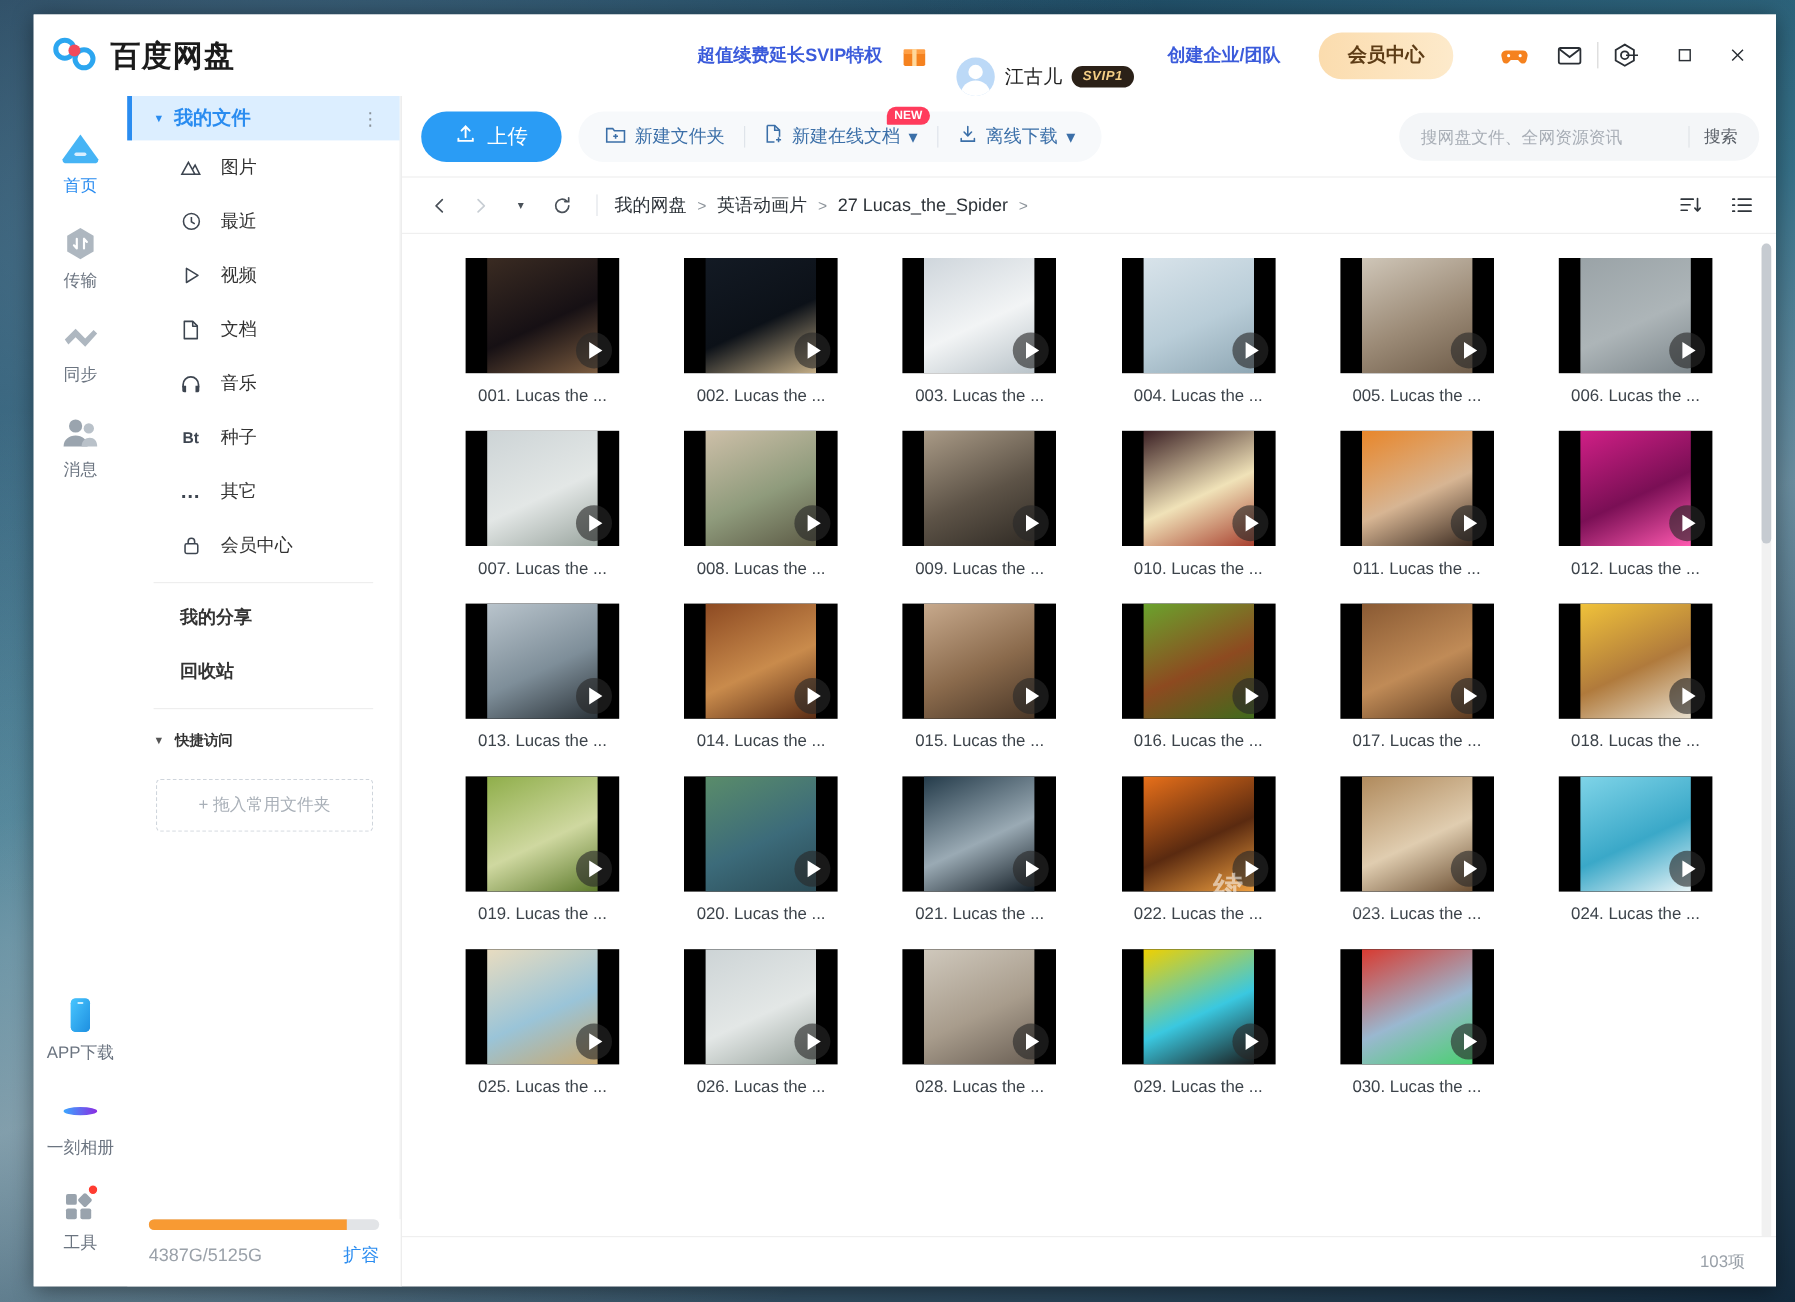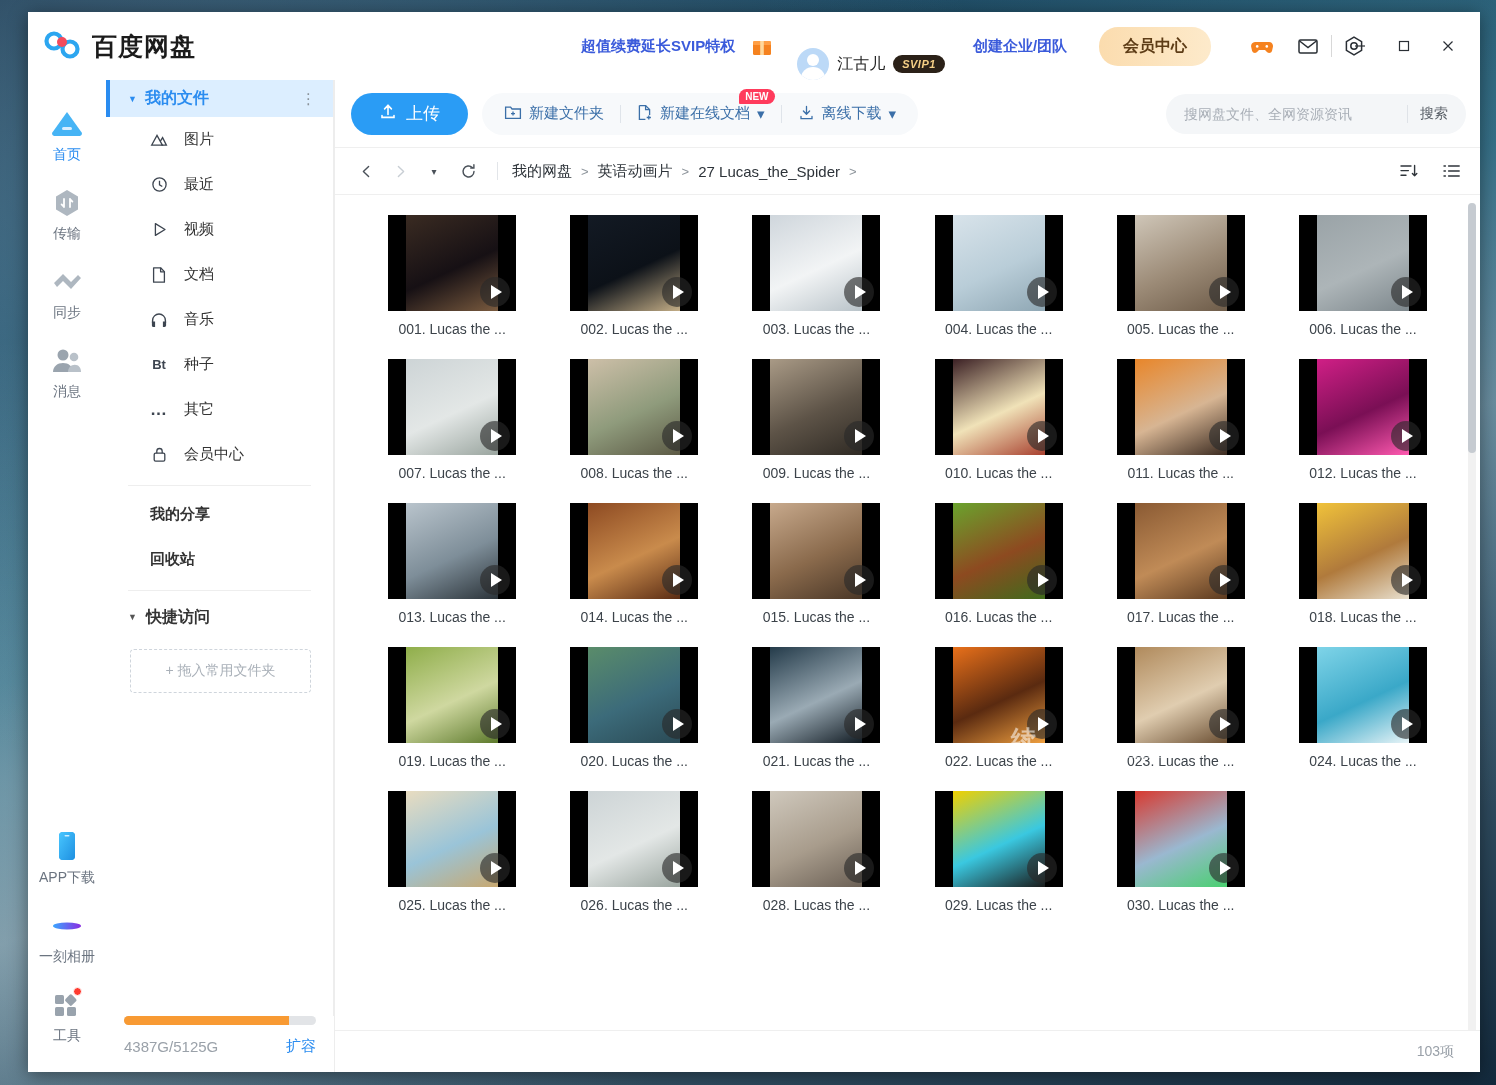--- a/index.html
+++ b/index.html
@@ -88,21 +88,21 @@
   .tree-head .t{ font-size:16px; font-weight:700; color:#2a8cf0; flex:1;}
   .kebab{ font-size:15px; color:#8a9299; letter-spacing:1px; padding-right:16px; cursor:pointer;}
   .tree-item{ height:45px; display:flex; align-items:center; gap:16px; padding-left:44px; cursor:pointer;}
   .ti-ico{ width:18px;height:18px;display:flex;align-items:center;justify-content:center;color:#3d4550;}
   .ti-label{ font-size:15px; color:#333;}
   .tree-sep{ height:1px; background:#eee; margin:8px 22px 6px 22px;}
   .tree-link{ height:45px; display:flex; align-items:center; padding-left:44px;
     font-size:15px; font-weight:700; color:#333; cursor:pointer;}
   .qa-head{ height:40px; display:flex; align-items:center; gap:9px; padding-left:22px; cursor:pointer;}
   .qa-head .caret{ font-size:9px; color:#555;}
-  .qa-head .t{ font-size:16px; font-weight:700; color:#333;}
+  .qa-head .t{ font-size:12px; font-weight:700; color:#333;}
   .dropzone{
     margin:12px 22px 0 24px; height:44px; border:1px dashed #cfd5dc; border-radius:4px;
     display:flex; align-items:center; justify-content:center; color:#a9b0b8; font-size:14px; cursor:pointer;
   }
   .storage{ position:absolute; left:0; bottom:0; width:228px; padding:0 18px 16px 18px; background:#fff;}
   .sbar{ height:9px; border-radius:5px; background:#e2e4e7; overflow:hidden;}
   .sfill{ height:100%; background:#f89a33;}
   .srow{ display:flex; align-items:center; justify-content:space-between; margin-top:12px;}
   .stext{ font-size:15px; color:#9aa1a9;}
   .slink{ font-size:15px; color:#2a8cf0; cursor:pointer;text-align:right;}

